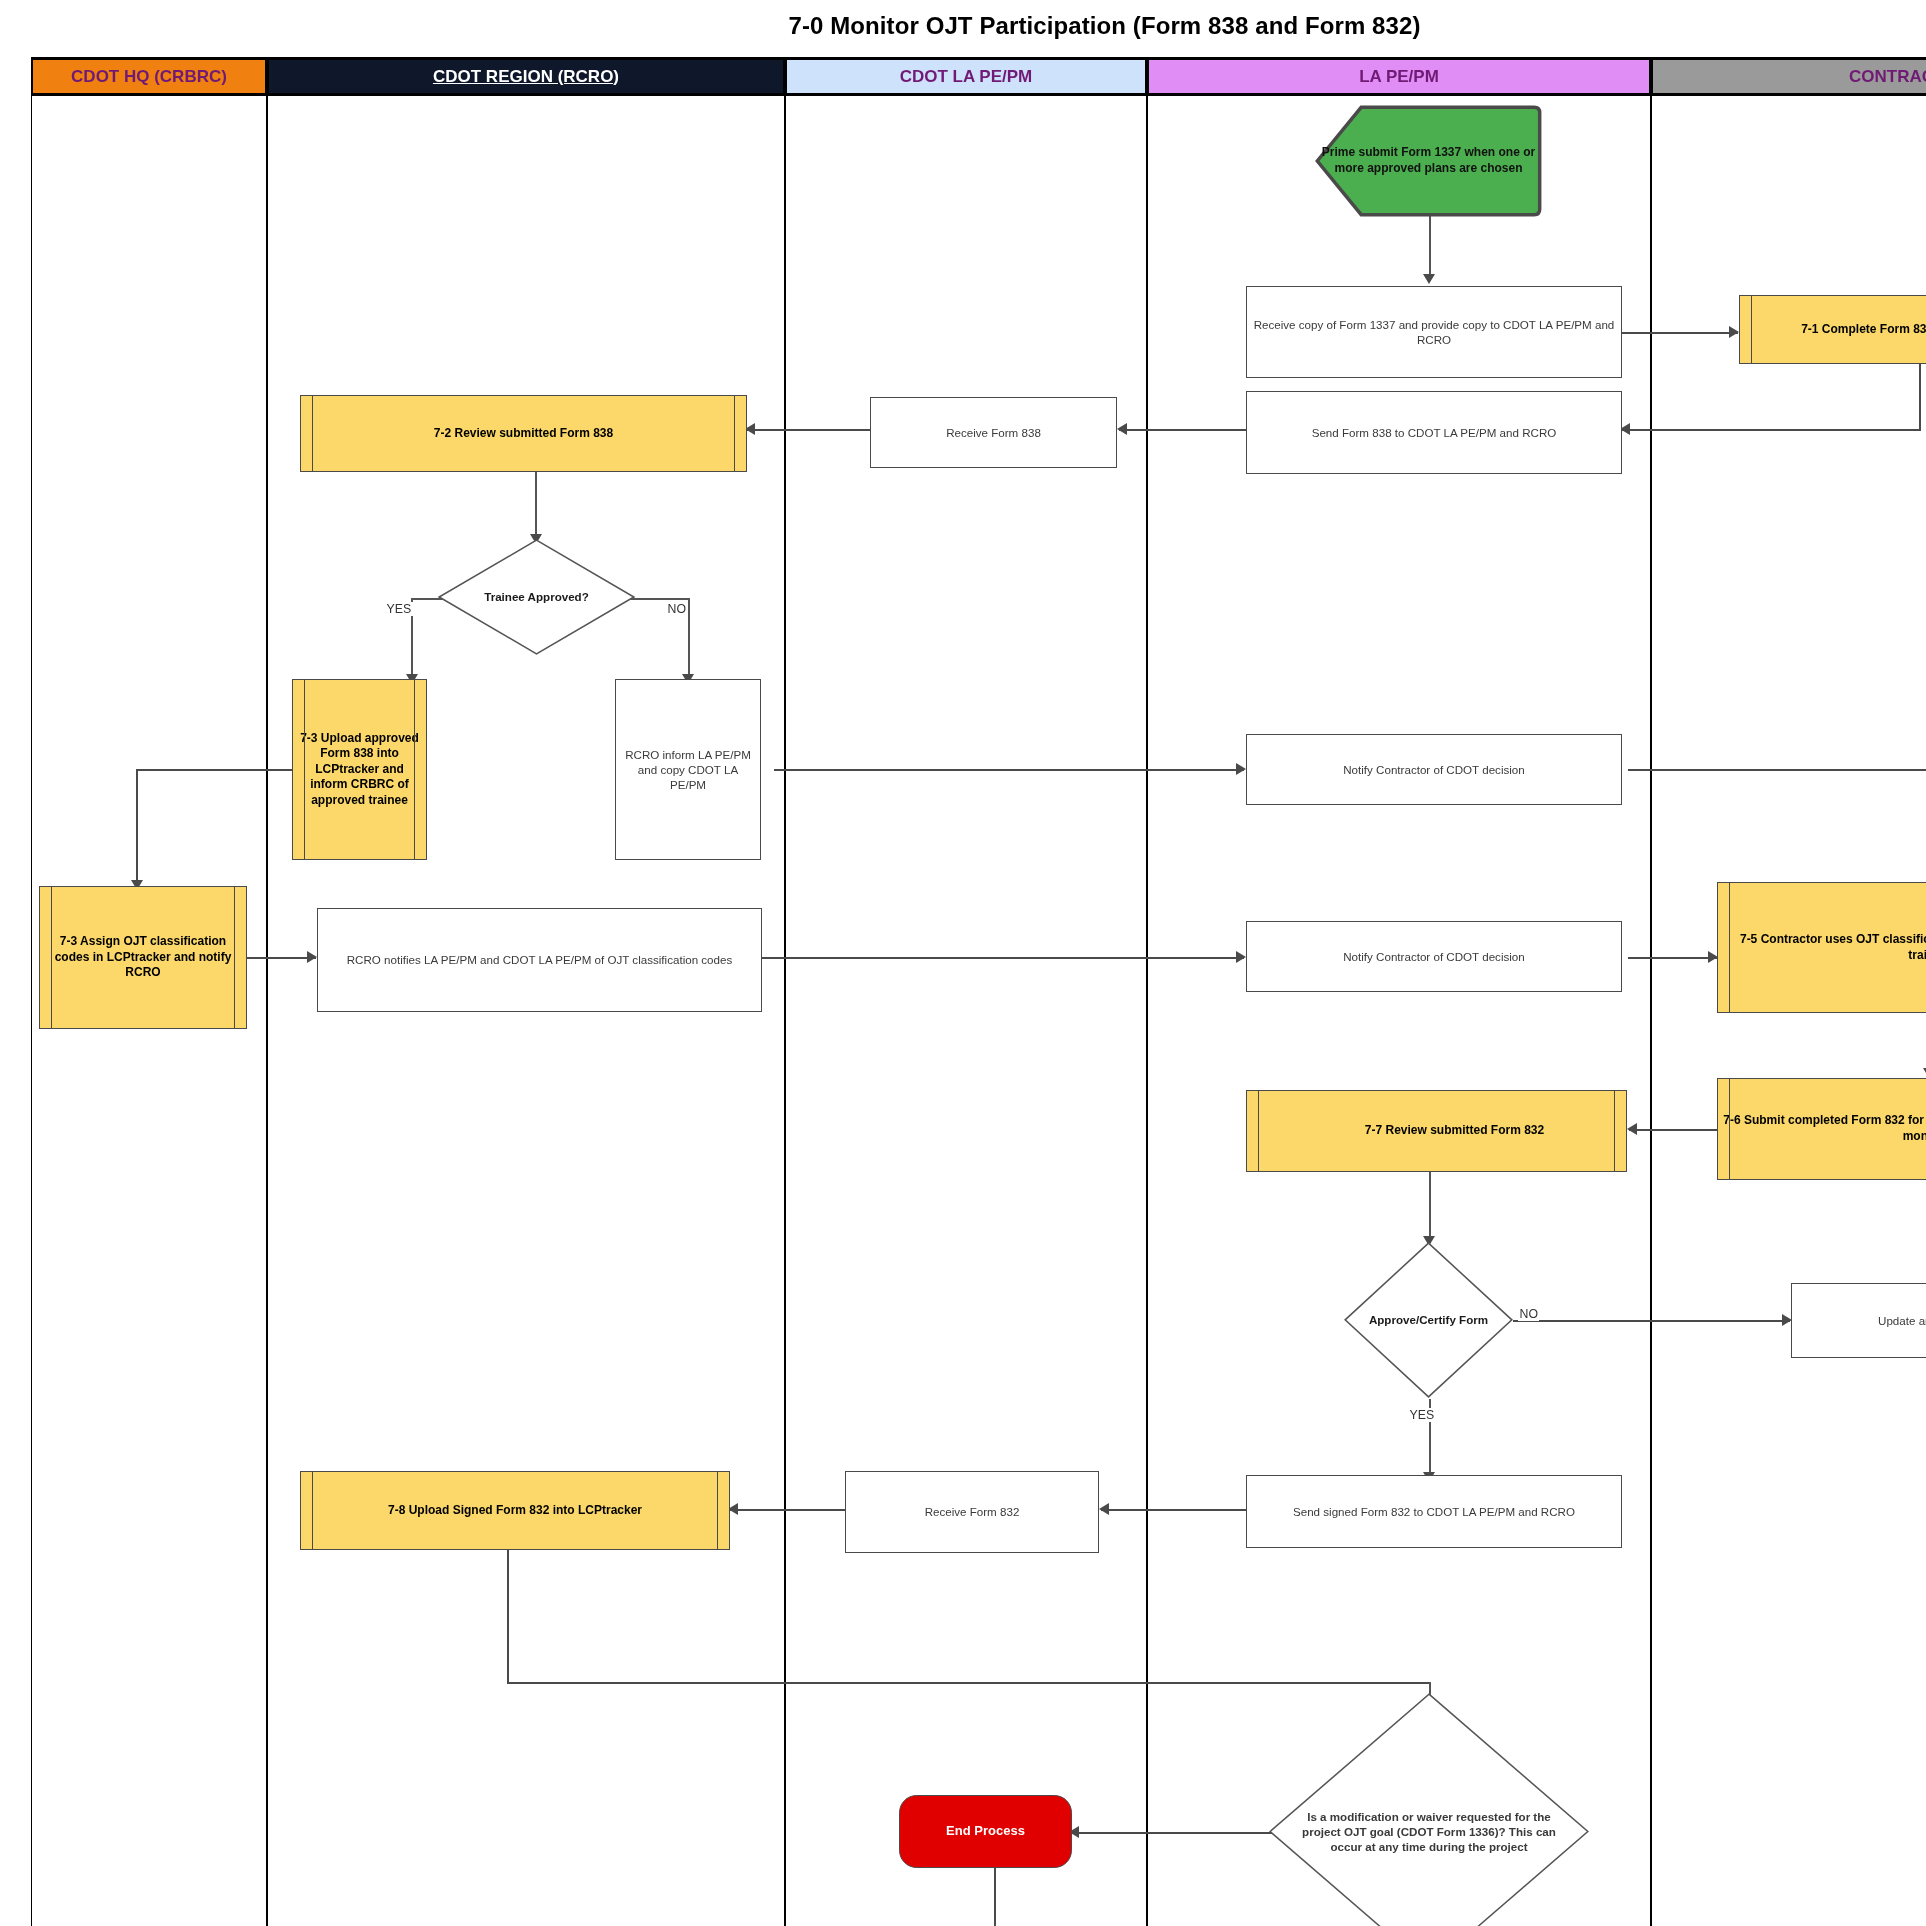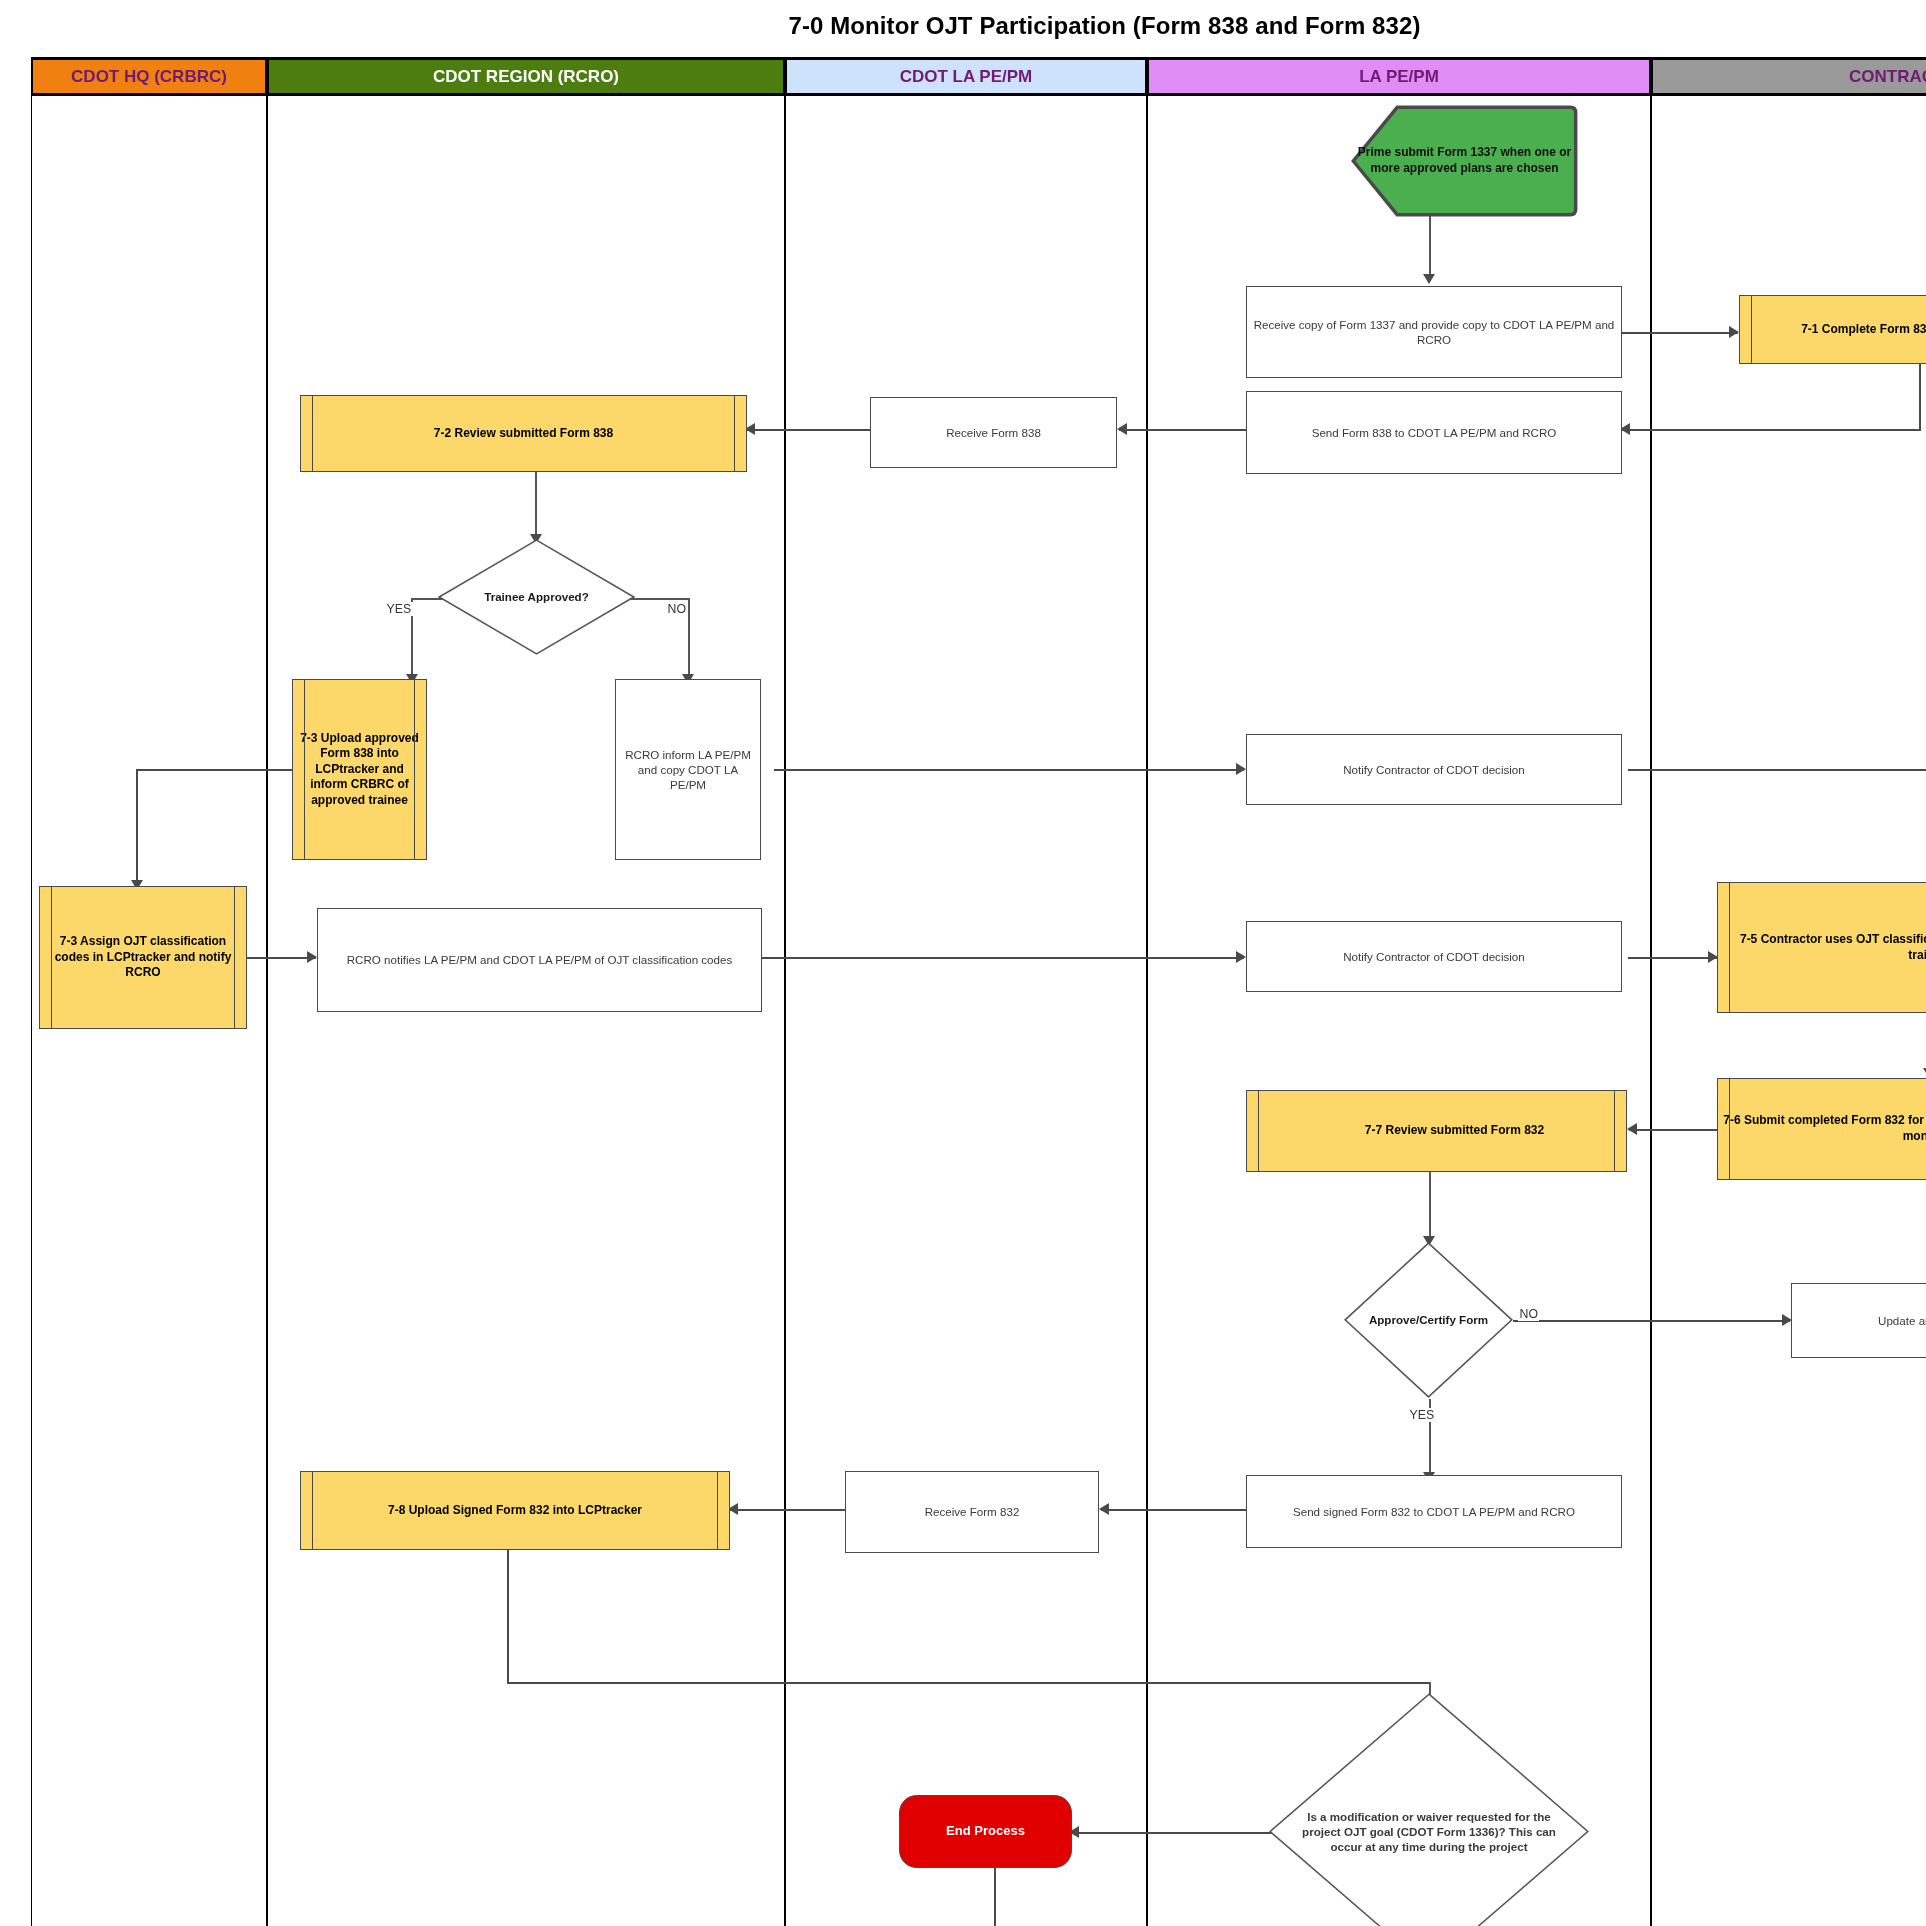--- a/index.html
+++ b/index.html
@@ -74,21 +74,21 @@
   <div class="lanebody first" style="left:31px;  width:236px;"></div>
   <div class="lanebody" style="left:267px; width:518px;"></div>
   <div class="lanebody" style="left:785px;width:362px;"></div>
   <div class="lanebody" style="left:1147px;width:504px;"></div>
   <div class="lanebody" style="left:1651px;width:528px;"></div>
 
   <div class="laneheads">
     <div class="lanehead" style="left:0px;    width:236px; background:#F08010;">
         <span>CDOT HQ (CRBRC)</span>
       </div>
-    <div class="lanehead dark" style="left:236px;  width:518px;background:#4d7c0f;">
+    <div class="lanehead dark" style="left:236px;  width:518px;background:#0f172a;text-decoration:underline;">
         <span>CDOT REGION (RCRO)</span>
       </div>
     <div class="lanehead" style="left:754px; width:362px; background:#CFE2FB;">
         <span>CDOT LA PE/PM</span>
       </div>
     <div class="lanehead" style="left:1116px; width:504px;background:#E08DF5;">
         <span>LA PE/PM</span>
       </div>
     <div class="lanehead" style="left:1620px; width:528px;background:#9A9A9A;">
         <span>CONTRACTORS</span>
@@ -164,21 +164,21 @@
   <div class="ln lh" style="left:507px;top:1682px;width:924px;"></div>
   <div class="ln lv lnthin" style="left:1429px;top:1682px;height:124px;"></div>
   <div class="arrow ar-d" style="left:1424px;top:1800px;"></div>
 
   <div class="ln lh" style="left:1071px;top:1832px;width:358px;"></div>
   <div class="arrow ar-l" style="left:1069px;top:1826px;"></div>
 
   <div class="ln lv" style="left:994px;top:1864px;height:269px;"></div>
   <div class="arrow ar-u" style="left:988px;top:1856px;"></div>
 
-  <div class="node startshape" style="left:1315px;top:105px;width:227px;height:112px;margin-left:36px;">
+  <div class="node startshape" style="left:1315px;top:105px;width:227px;height:112px;">
     <svg viewBox="0 0 590 290" preserveAspectRatio="none" style="position:absolute;left:0;top:0;width:100%;height:100%;">
       <path d="M 120 6 L 570 6 Q 584 6 584 20 L 584 270 Q 584 284 570 284 L 120 284 L 6 145 Z" fill="#4CAF4F" stroke="#4a4a4a" stroke-width="9"></path>
     </svg>
     <span class="tx">Prime submit Form 1337 when one or more approved plans are chosen</span>
   </div>
 
   <div class="node proc" style="left:1246px;top:286px;width:376px;height:92px;">
     <span class="tx">Receive copy of Form 1337 and provide copy to CDOT LA PE/PM and RCRO</span>
   </div>
 

